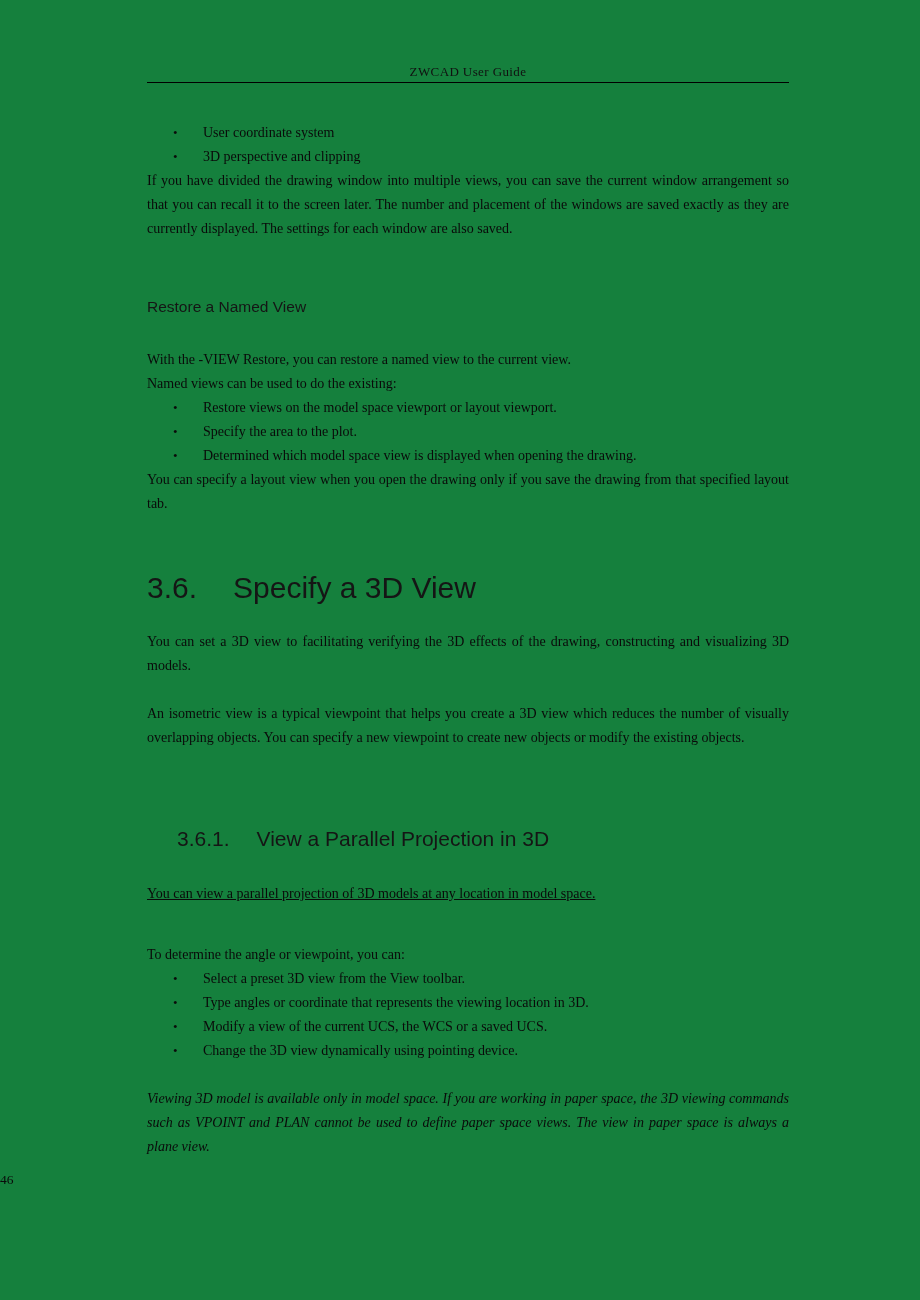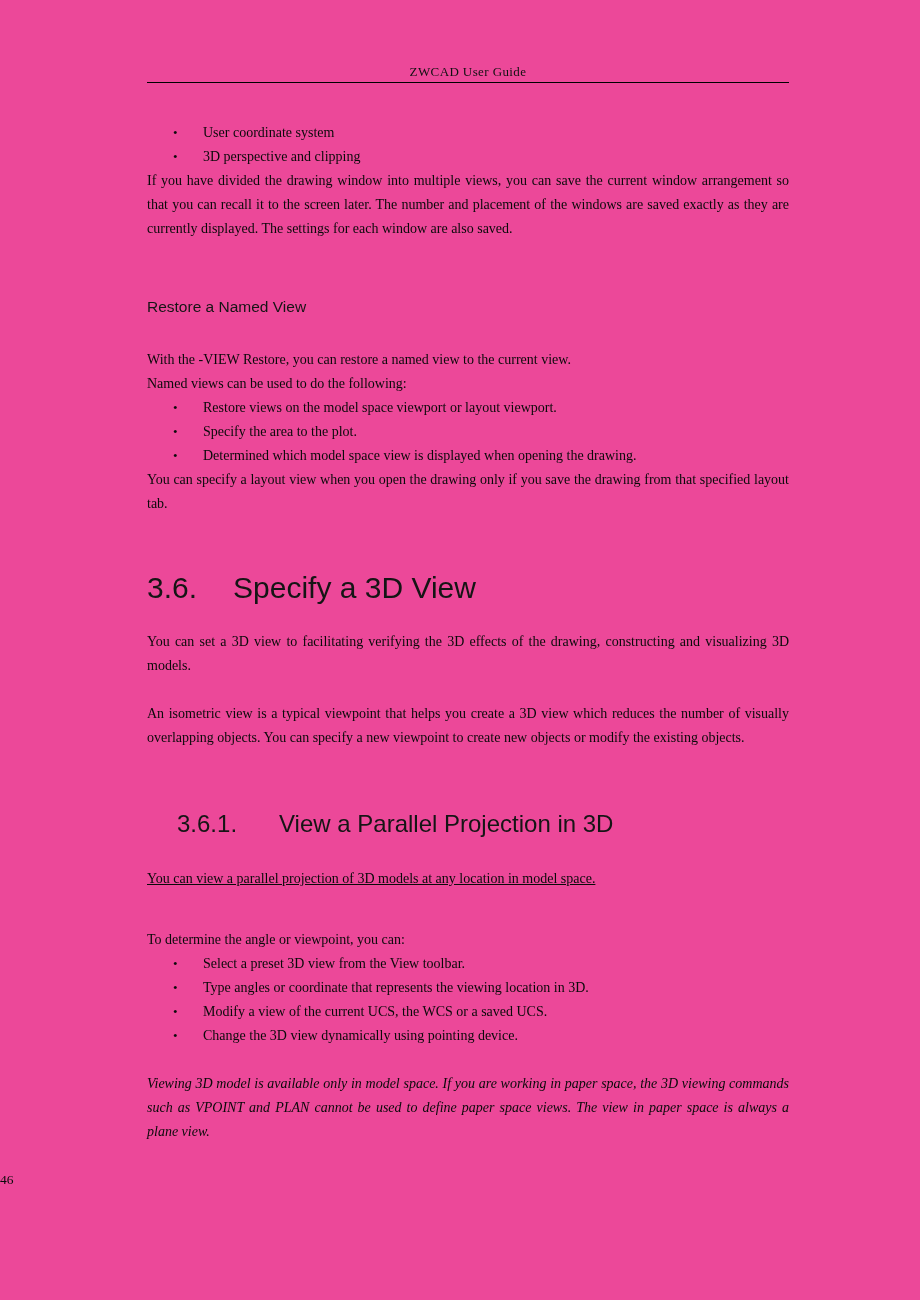--- a/index.html
+++ b/index.html
@@ -5,21 +5,21 @@
   * { box-sizing: border-box; }
   html, body { margin: 0; padding: 0; }
   body {
     width: 920px; height: 1300px;
     background: #ffffff;
     font-family: "Liberation Serif", serif;
   }
   .page {
     position: relative;
     width: 920px; height: 1300px;
-    background: #ec4899;
+    background: #15803d;
     color: #000000;
     font-size: 14px;
     overflow: hidden;
   }
   .margins { padding-left: 147px; padding-right: 131px; }
 
   
   .header { padding-top: 64px; }
   .header-title {
     text-align: center;
@@ -67,28 +67,27 @@
     font-size: 30px;
     font-weight: 400;
     line-height: 40px;
     color: #151515;
     margin: 52px 0 0 0;
     display: flex;
   }
   .h-major .h-num { margin-right: 36px; }
   .h-sub {
     font-family: "Liberation Sans", sans-serif;
-    font-size: 24px;
+    font-size: 21px;
     font-weight: 400;
     line-height: 27px;
     color: #151515;
-    margin: 60px 0 0 0;
+    margin: 75px 0 0 0;
     padding-left: 30px;
     display: flex;
-    gap: 15px;
   }
   .h-sub .h-num { margin-right: 27px; }
 
   
   .mt-first { margin-top: 38px; }
   .mt-para2 { margin-top: 30px; }
   .mt-para5 { margin-top: 22px; }
   .mt-para6 { margin-top: 24px; }
   .mt-para7 { margin-top: 30px; text-decoration: underline; }
   .mt-para8 { margin-top: 37px; }
@@ -125,21 +124,21 @@
         <span class="marker">•</span>
         <span>3D perspective and clipping</span>
       </li>
     </ul>
 
     <p class="para">If you have divided the drawing window into multiple views, you can save the current window arrangement so that you can recall it to the screen later. The number and placement of the windows are saved exactly as they are currently displayed. The settings for each window are also saved.</p>
 
     <h2 class="h-minor">Restore a Named View</h2>
 
     <p class="para mt-para2">With the -VIEW Restore, you can restore a named view to the current view.</p>
-    <p class="para">Named views can be used to do the following:</p>
+    <p class="para">Named views can be used to do the existing:</p>
 
     <ul class="bullets">
       <li>
         <span class="marker">•</span>
         <span>Restore views on the model space viewport or layout viewport.</span>
       </li>
       <li>
         <span class="marker">•</span>
         <span>Specify the area to the plot.</span>
       </li>

